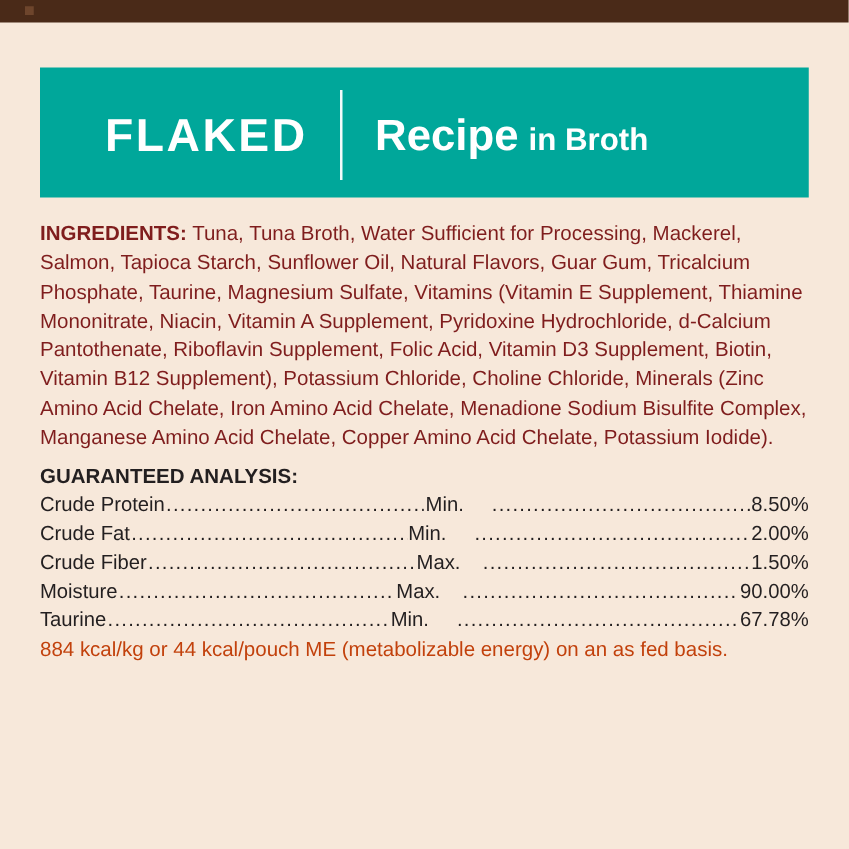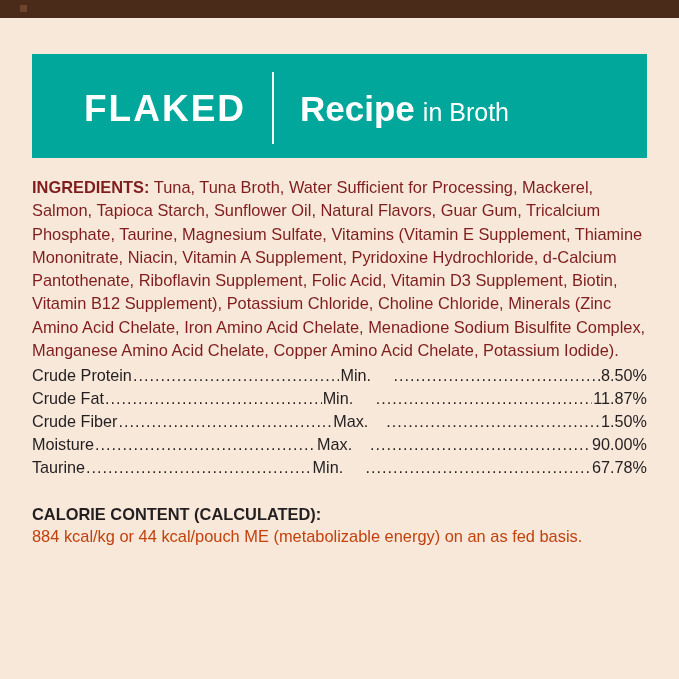--- a/index.html
+++ b/index.html
@@ -92,21 +92,21 @@
     margin-top: 2px;
   }
   .banner-right .recipe {
     font-size: 35px;
     font-weight: bold;
     color: #ffffff;
     margin-top: 25px;
   }
   .banner-right .inbroth {
     font-size: 25px;
-    font-weight: normal;
+    font-weight: bold;
     color: #ffffff;
     margin-left: 8px;
   }
   .body-text {
     color: #7f1d1d;
     font-size: 16.4px;
     line-height: 1.42;
     margin-top: 18px;
   }
   .ingredients-label {
@@ -185,37 +185,38 @@
         <span class="line2">
           <span class="recipe">Recipe</span><span class="inbroth">in Broth</span>
         </span>
       </div>
     </div>
 
     <div class="body-text">
       <span class="ingredients-label">INGREDIENTS:</span><span> Tuna, Tuna Broth, Water Sufficient for Processing, Mackerel, Salmon, Tapioca Starch, Sunflower Oil, Natural Flavors, Guar Gum, Tricalcium Phosphate, Taurine, Magnesium Sulfate, Vitamins (Vitamin E Supplement, Thiamine Mononitrate, Niacin, Vitamin A Supplement, Pyridoxine Hydrochloride, d-Calcium Pantothenate, Riboflavin Supplement, Folic Acid, Vitamin D3 Supplement, Biotin, Vitamin B12 Supplement), Potassium Chloride, Choline Chloride, Minerals (Zinc Amino Acid Chelate, Iron Amino Acid Chelate, Menadione Sodium Bisulfite Complex, Manganese Amino Acid Chelate, Copper Amino Acid Chelate, Potassium Iodide).</span>
     </div>
 
+    <div class="ga-title">GUARANTEED ANALYSIS:</div>
 
     <div class="ga-table">
 
       <div class="ga-row">
         <span class="ga-nutrient">Crude Protein</span>
         <span class="dots1">....................................................................................................</span>
         <span class="ga-minmax">Min.</span>
         <span class="dots2">....................................................................................................</span>
         <span class="ga-value">8.50%</span>
       </div>
 
       <div class="ga-row">
         <span class="ga-nutrient">Crude Fat</span>
         <span class="dots1">....................................................................................................</span>
         <span class="ga-minmax">Min.</span>
         <span class="dots2">....................................................................................................</span>
-        <span class="ga-value">11.87%</span>
+        <span class="ga-value">2.00%</span>
       </div>
 
       <div class="ga-row">
         <span class="ga-nutrient">Crude Fiber</span>
         <span class="dots1">....................................................................................................</span>
         <span class="ga-minmax">Max.</span>
         <span class="dots2">....................................................................................................</span>
         <span class="ga-value">1.50%</span>
       </div>
 
@@ -230,17 +231,16 @@
       <div class="ga-row">
         <span class="ga-nutrient">Taurine</span>
         <span class="dots1">....................................................................................................</span>
         <span class="ga-minmax">Min.</span>
         <span class="dots2">....................................................................................................</span>
         <span class="ga-value">67.78%</span>
       </div>
 
     </div>
 
-    <div class="calorie-title">CALORIE CONTENT (CALCULATED):</div>
     <div class="calorie-text">884 kcal/kg or 44 kcal/pouch ME (metabolizable energy) on an as fed basis.</div>
 
   </div>
 </div>
 
 </body></html>

